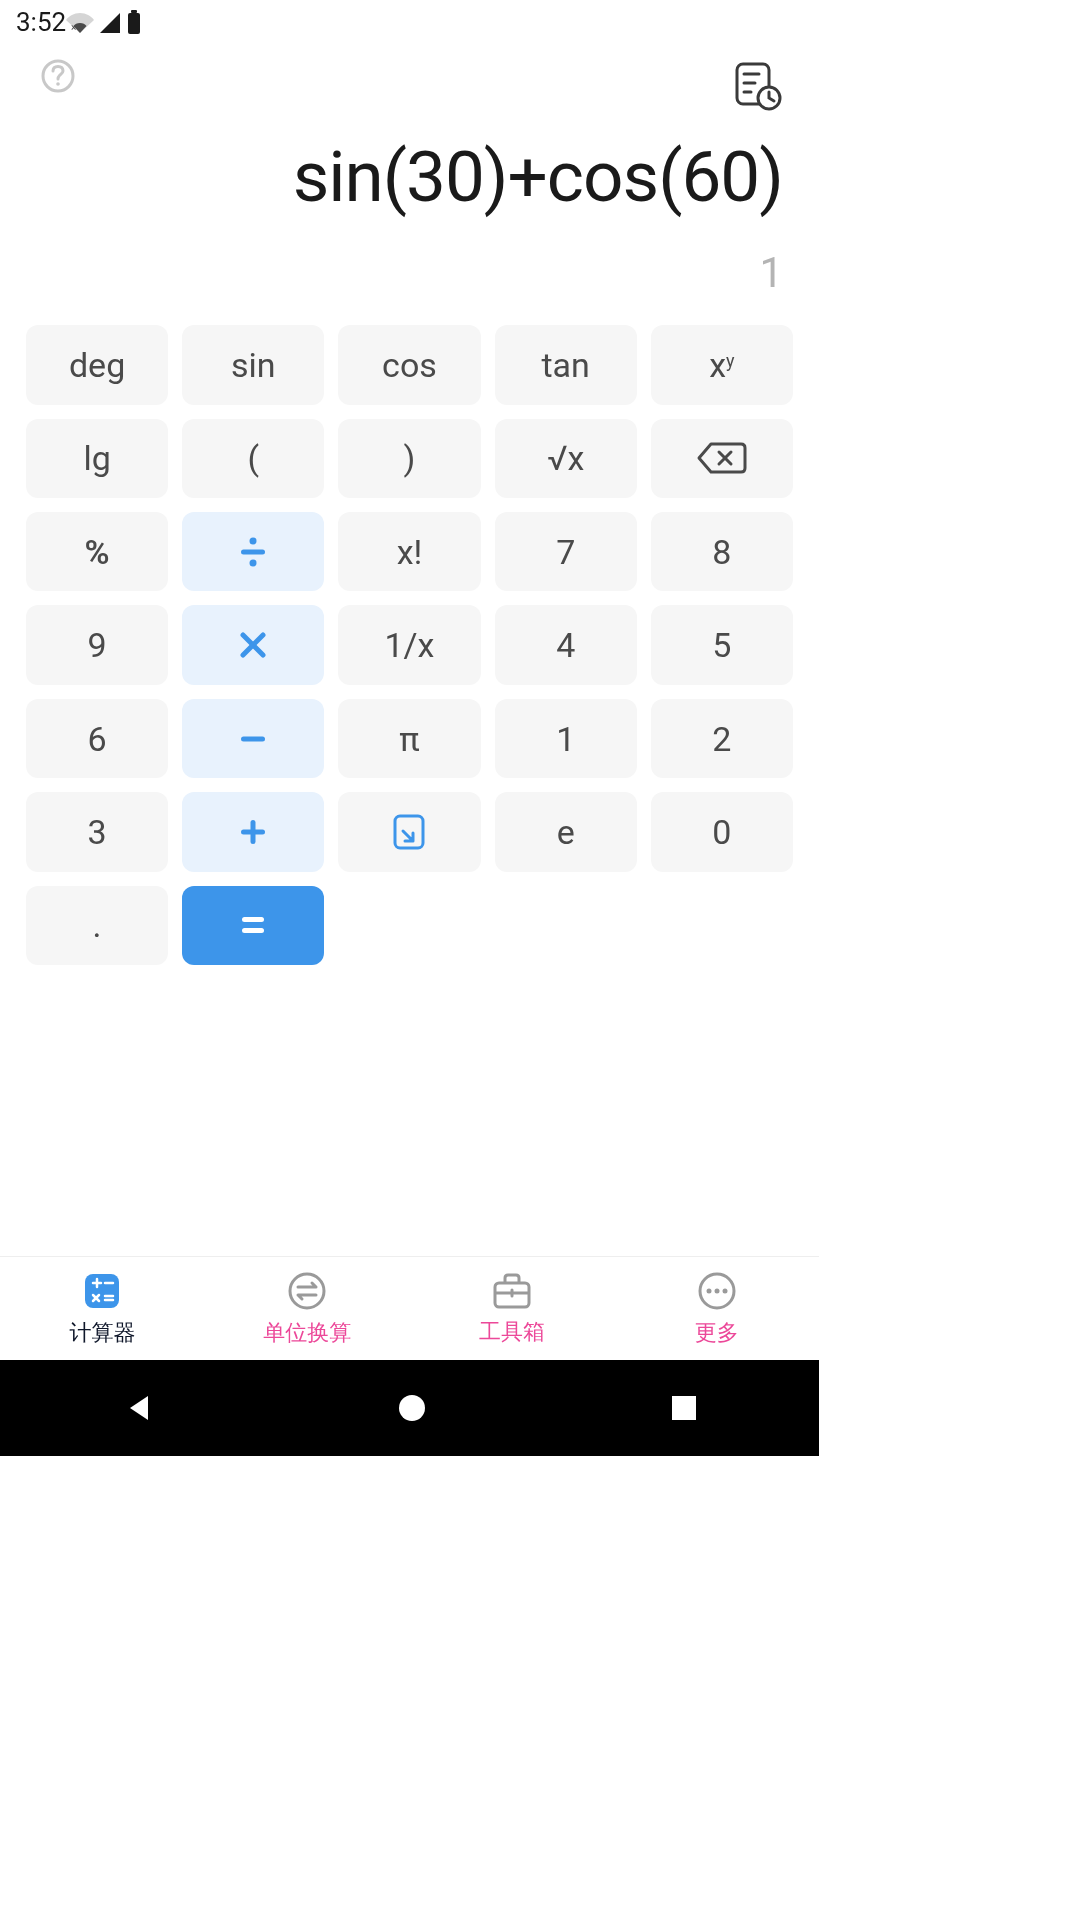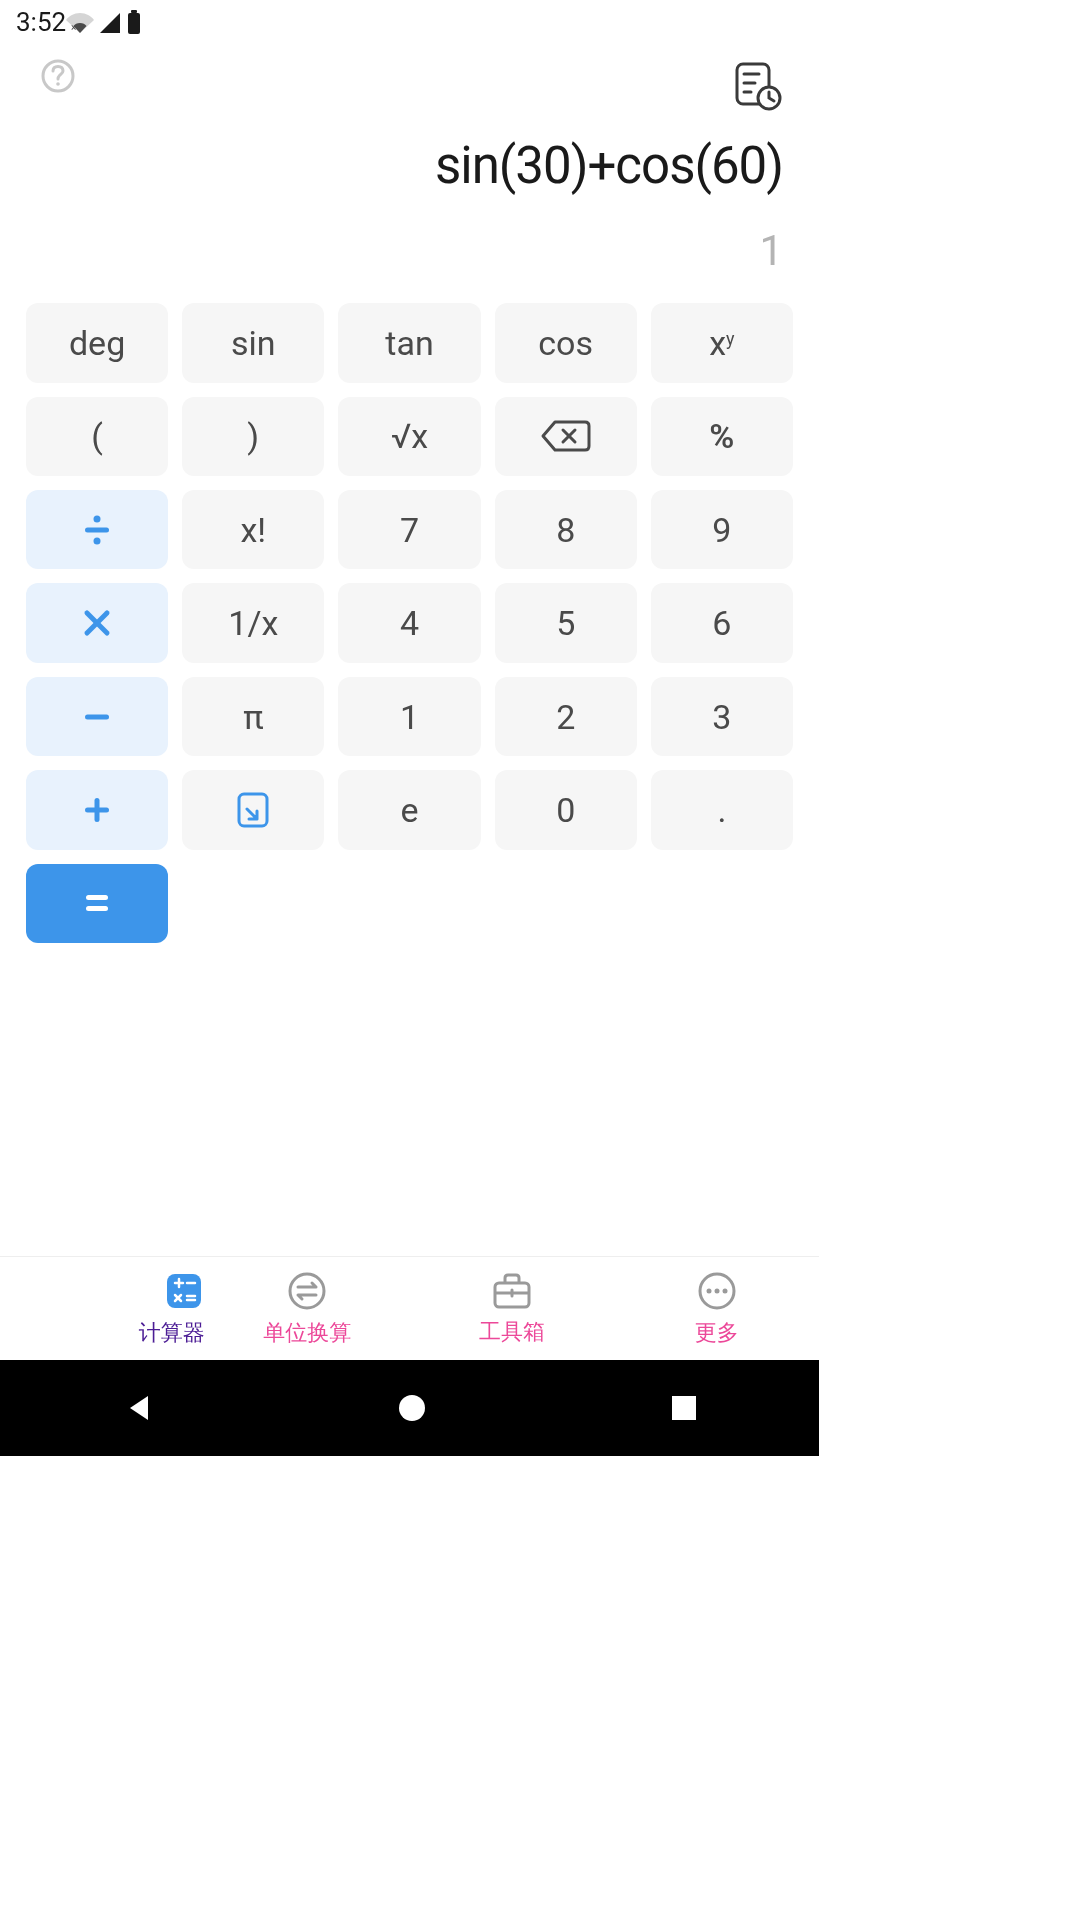--- a/index.html
+++ b/index.html
@@ -47,21 +47,21 @@
       align-items: flex-start;
       padding: 14px 36px 0 40px;
     }
     .header svg { display: block; }
     
     .display {
       padding: 6px 36px 0 36px;
       text-align: right;
     }
     .expression {
-      font-size: 51px;
+      font-size: 71px;
       color: #1a1a1a;
       letter-spacing: -1px;
       line-height: 1.1;
     }
     .result {
       margin-top: 32px;
       font-size: 42px;
       color: #b4b4b4;
     }
     
@@ -111,21 +111,21 @@
     }
     .tab {
       display: flex;
       flex-direction: column;
       align-items: center;
       justify-content: center;
       gap: 6px;
       color: #ec4899;
       font-size: 22px;
     }
-    .tab.active { color: #4c1d95; align-items: flex-end; }
+    .tab.active { color: #0f172a; }
     .tab svg { display: block; }
     
     .navbar {
       height: 96px;
       background: #000000;
       display: flex;
       align-items: center;
       justify-content: space-around;
     }
     .navbar svg { display: block; }
@@ -175,26 +175,27 @@
 
   <div class="display">
     <div class="expression">sin(30)+cos(60)</div>
     <div class="result">1</div>
   </div>
 
   <div class="keypad">
 
     <div class="key">deg</div>
     <div class="key">sin</div>
+    <div class="key">cos</div>
     <div class="key">tan</div>
-    <div class="key">cos</div>
 
     <div class="key">
       <span style="display:inline-flex;align-items:baseline;">x<span class="sup">y</span></span>
     </div>
+    <div class="key">lg</div>
     <div class="key">(</div>
     <div class="key">)</div>
 
     <div class="key">√x</div>
     <div class="key">
       <svg width="50" height="34" viewBox="0 0 50 34">
         <path d="M14 3 L44 3 Q48 3 48 7 L48 27 Q48 31 44 31 L14 31 L2 17 Z" fill="none" stroke="#4a4a4a" stroke-width="3" stroke-linejoin="round"></path>
         <line x1="22" y1="11" x2="34" y2="23" stroke="#4a4a4a" stroke-width="3" stroke-linecap="round"></line>
         <line x1="34" y1="11" x2="22" y2="23" stroke="#4a4a4a" stroke-width="3" stroke-linecap="round"></line>
       </svg>

